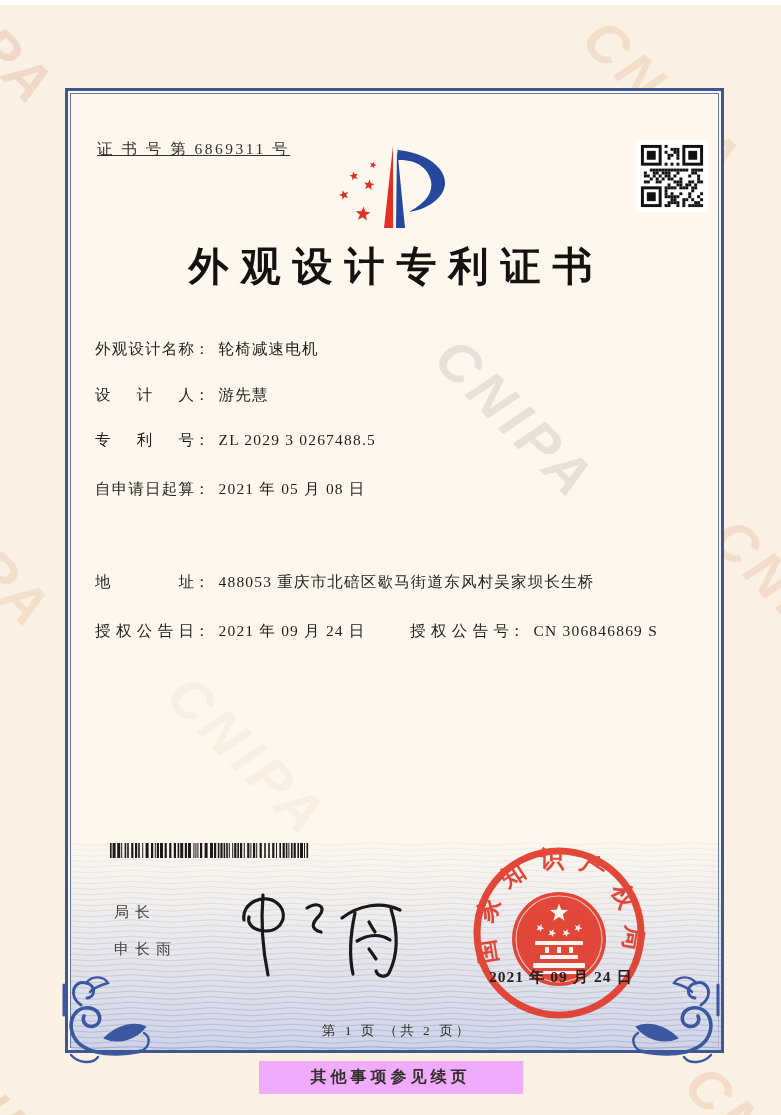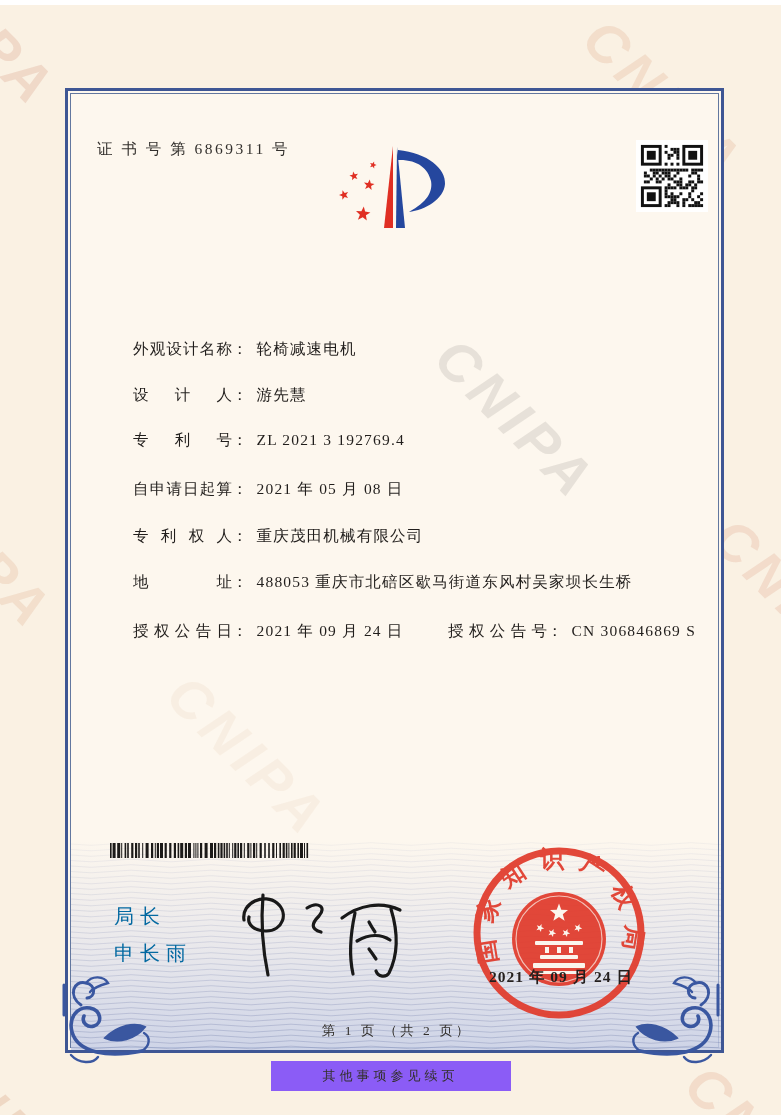--- a/index.html
+++ b/index.html
@@ -22,46 +22,46 @@
   .frame-inner{position:absolute;inset:2px;border:1px solid #62779f;}
   
   .guilloche{position:absolute;left:71px;top:840px;width:650px;height:210px;z-index:3;
     background:linear-gradient(180deg,rgba(208,213,232,0) 0%,rgba(205,211,232,0.45) 55%,rgba(198,206,230,0.85) 100%);}
   .guilloche svg{display:block;width:100%;height:100%;}
   .flourish{position:absolute;width:104px;height:100px;z-index:6;}
   .fl-bl{left:50px;top:975px;}
   .fl-br{left:628px;top:975px;transform:scaleX(-1);}
   
   .z{position:absolute;z-index:5;}
-  .cert-no{left:97px;top:139px;font-size:15.5px;letter-spacing:2.5px;color:#33302d;}
+  .cert-no{left:97px;top:139px;font-size:15.5px;letter-spacing:2.5px;color:#33302d;text-decoration:underline;}
   .logo{left:327px;top:136px;width:135px;height:100px;}
   .qr{left:636px;top:140px;width:72px;height:72px;background:#fff;}
   .title{left:0;right:0;top:239px;text-align:center;font-size:40px;font-weight:bold;
     letter-spacing:12px;text-indent:12px;color:#141210;}
   .row{left:95px;font-size:15.5px;white-space:nowrap;color:#211e1c;}
-  .flabel{display:inline-block;width:99px;text-align:justify;text-align-last:justify;vertical-align:bottom;margin-left:38px;}
+  .flabel{display:inline-block;width:99px;text-align:justify;text-align-last:justify;vertical-align:bottom;}
   .colon{margin-right:9px;}
   .fvalue{letter-spacing:1.2px;}
   .row2{left:410px;}
   .body-text{left:84px;top:654px;width:630px;font-size:15.5px;line-height:23.5px;
     text-align:justify;color:#2a2624;}
   .body-text p{margin:0;text-indent:2em;letter-spacing:0.5px;}
   .barcode{left:110px;top:843px;width:200px;height:15px;}
-  .officer{font-family:"Liberation Sans","DejaVu Sans",sans-serif;font-size:20px;
-    letter-spacing:6px;color:#0369a1;}
+  .officer{font-family:"Liberation Sans","DejaVu Sans",sans-serif;font-size:15px;
+    letter-spacing:6px;color:#404040;}
   .officer-title{left:114px;top:903px;}
   .officer-name{left:114px;top:940px;}
   .sig{left:230px;top:884px;width:188px;height:96px;z-index:6;}
   .seal{left:469px;top:841px;width:180px;height:180px;z-index:5;opacity:0.93;}
   .seal-date{left:473px;top:967px;width:176px;text-align:center;font-size:15.5px;
     font-weight:bold;letter-spacing:1px;color:#241f1d;z-index:7;}
   .page-footer{left:0;right:0;top:1022px;text-align:center;font-size:13.5px;
     letter-spacing:3px;color:#33302c;z-index:6;margin-left:13px;}
-  .cont-note{left:50%;top:1061px;transform:translateX(-50%);background:#8b5cf6;
-    padding:6px 52px;font-size:13px;letter-spacing:4px;color:#33302c;white-space:nowrap;z-index:6;}
+  .cont-note{left:50%;top:1061px;transform:translateX(-50%);background:#f0abfc;
+    padding:6px 52px;font-size:16px;letter-spacing:4px;color:#33302c;white-space:nowrap;z-index:6;font-weight:bold;}
 </style>
 </head>
 <body>
 
 <div class="page">
 
   <div class="wm" style="left:-72px;top:-68px;color:rgba(232,196,178,0.55);">CNIPA</div>
   <div class="wm" style="left:616px;top:6px;color:rgba(236,203,180,0.50);">CNIPA</div>
   <div class="wm" style="left:208px;top:148px;color:rgba(240,216,190,0.42);">CNIPA</div>
   <div class="wm" style="left:468px;top:325px;color:rgba(209,204,195,0.50);z-index:3;">CNIPA</div>
@@ -285,35 +285,33 @@
         <rect x="41" y="65" width="3" height="3"></rect>
         <rect x="47" y="65" width="3" height="3"></rect>
         <rect x="53" y="65" width="3" height="3"></rect>
         <rect x="56" y="65" width="3" height="3"></rect>
         <rect x="59" y="65" width="3" height="3"></rect>
         <rect x="62" y="65" width="3" height="3"></rect>
         <rect x="65" y="65" width="3" height="3"></rect>
       </g>
   </svg>
 
+  <div class="z title">外观设计专利证书</div>
 
   <div class="z row" style="top:339px">
     <span class="flabel">外观设计名称</span><span class="colon">：</span><span class="fvalue">轮椅减速电机</span>
   </div>
   <div class="z row" style="top:385px">
     <span class="flabel">设计人</span><span class="colon">：</span><span class="fvalue">游先慧</span>
   </div>
   <div class="z row" style="top:430px">
-    <span class="flabel">专利号</span><span class="colon">：</span><span class="fvalue">ZL 2021 3 192769.4</span>
+    <span class="flabel">专利号</span><span class="colon">：</span><span class="fvalue">ZL 2029 3 0267488.5</span>
   </div>
   <div class="z row" style="top:479px">
     <span class="flabel">自申请日起算</span><span class="colon">：</span><span class="fvalue">2021 年 05 月 08 日</span>
-  </div>
-  <div class="z row" style="top:526px">
-    <span class="flabel">专利权人</span><span class="colon">：</span><span class="fvalue">重庆茂田机械有限公司</span>
   </div>
   <div class="z row" style="top:572px">
     <span class="flabel">地址</span><span class="colon">：</span><span class="fvalue">488053 重庆市北碚区歇马街道东风村吴家坝长生桥</span>
   </div>
   <div class="z row" style="top:621px">
     <span class="flabel">授权公告日</span><span class="colon">：</span><span class="fvalue">2021 年 09 月 24 日</span>
   </div>
   <div class="z row row2" style="top:621px">
     <span class="flabel">授权公告号</span><span class="colon">：</span><span class="fvalue">CN 306846869 S</span>
   </div>

